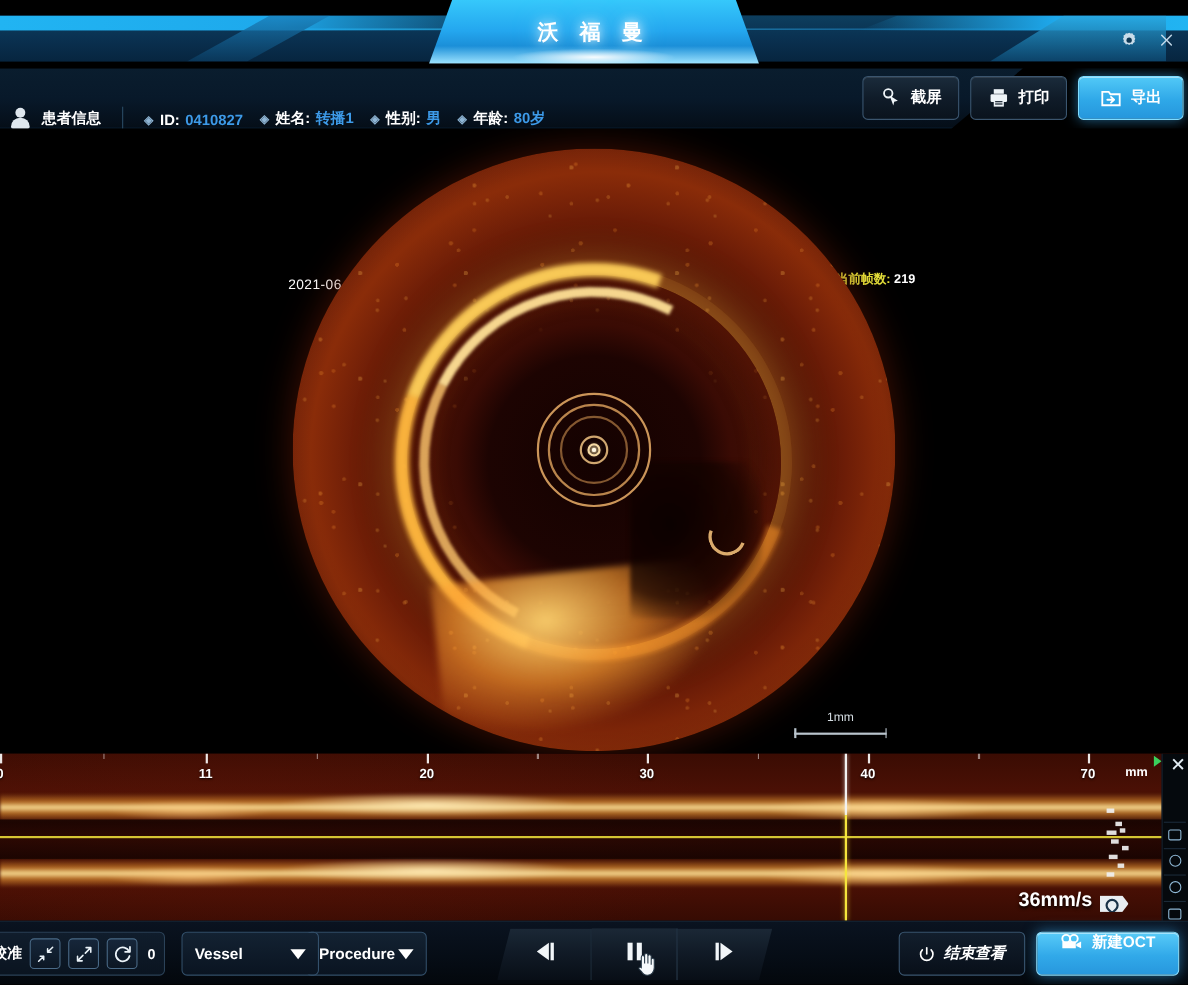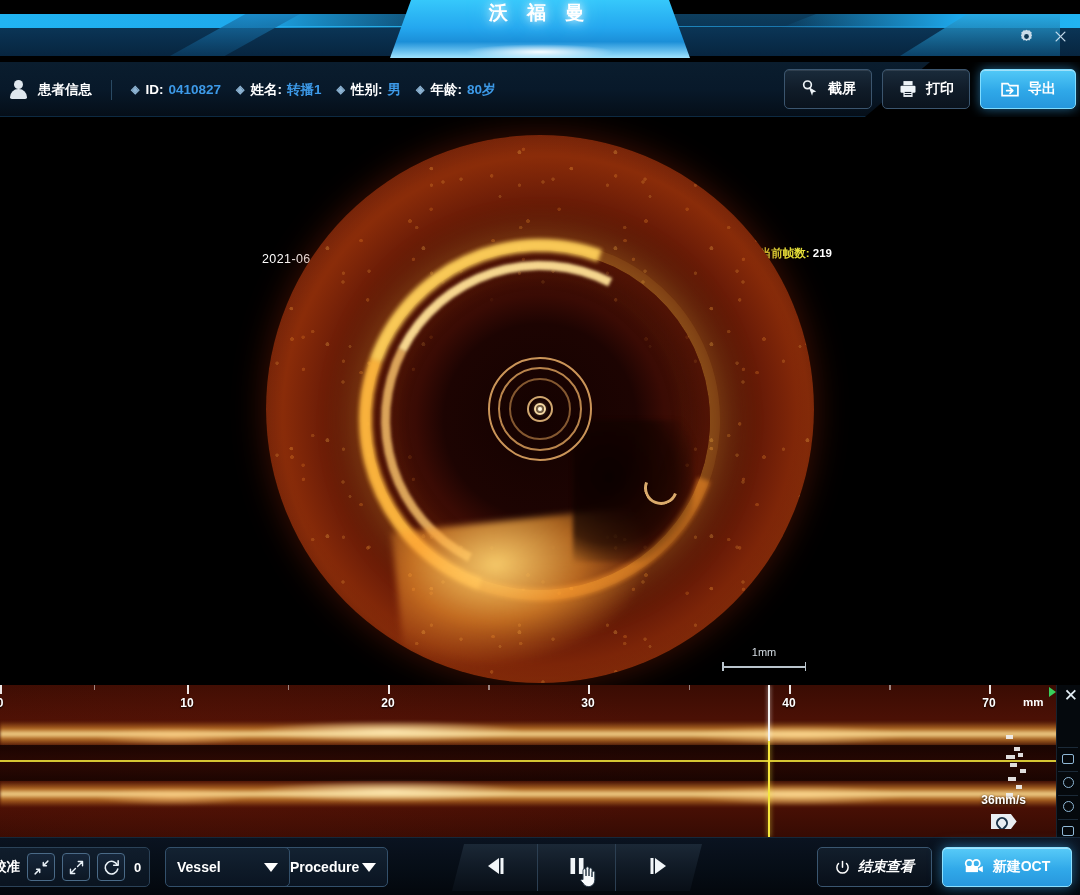--- a/index.html
+++ b/index.html
@@ -45,21 +45,21 @@
     position:absolute; right:20px; top:14px; width:160px; height:42px;
     background:linear-gradient(180deg,#2aa8e0,#0d4a73);
     clip-path: polygon(42% 0, 100% 0, 100% 100%, 0% 100%);
     opacity:.8;
   }
   .tb-center {
     position: absolute; left: 50%; top: 0; transform: translateX(-50%);
     width: 300px; height: 58px;
     background: linear-gradient(180deg,#36c8fb 0%, #24a7ef 48%, #1b8fd8 72%, #9fe4ff 100%);
     clip-path: polygon(7% 0, 93% 0, 100% 100%, 0% 100%);
-    display: flex; align-items: flex-start; justify-content: center;
+    display: flex; align-items: center; justify-content: center;
     box-shadow: 0 0 26px rgba(60,190,255,.6);
   }
   .tb-title {
     color: #fff; font-size: 19px; font-weight: bold; letter-spacing: 7px;
     text-shadow: 0 0 10px rgba(255,255,255,.95), 0 0 22px rgba(120,225,255,.9);
   }
   .tb-center-shine{
     position:absolute; left:50%; bottom:-2px; transform:translateX(-50%);
     width:150px; height:16px; border-radius:50%;
     background: radial-gradient(ellipse at center, rgba(255,255,255,.95), rgba(255,255,255,0) 70%);
@@ -76,21 +76,21 @@
     background: #000; overflow: hidden;
   }
   .pb-plate {
     position: absolute; left: 0; top: 0; width: 930px; height: 55px;
     background: linear-gradient(180deg,#0a1d2e 0%, #08192a 50%, #050e18 100%);
     clip-path: polygon(0 0, 100% 0, 93% 100%, 0% 100%);
     border-bottom: 1px solid #0d2a42;
   }
   .pb-inner {
     position: absolute; left: 10px; top: 0; height: 55px;
-    display: flex; align-items: center; gap: 9px;
+    display: flex; align-items: flex-end; gap: 9px;
     color: #fff; font-size: 13.5px; font-weight: bold; white-space: nowrap;
   }
   .pb-usericon { width: 17px; height: 19px; position: relative; margin-right: 2px; }
   .pb-usericon i { position: absolute; background: #dfe7ee; display: block; }
   .pb-usericon i.h { width: 9px; height: 9px; border-radius: 50%; left: 4px; top: 0; }
   .pb-usericon i.b { width: 17px; height: 10px; left: 0; top: 9px;
     border-radius: 9px 9px 2px 2px; }
   .pb-sep { width: 1px; height: 20px; background: #2a4a63; margin: 0 10px; }
   .pb-dia { color: #8fb6d6; font-size: 11px; margin-right: 1px; }
   .pb-lbl { color: #ffffff; }
@@ -286,22 +286,22 @@
     position: absolute; top: 0; width: 2px; height: 56px;
     background: #f2f2f2; box-shadow: 0 0 4px rgba(255,255,255,.7);
   }
   .lv-cursor-bot {
     position: absolute; top: 56px; width: 2px; height: 96px;
     background: #f5e63c; box-shadow: 0 0 5px rgba(245,230,60,.8);
   }
   .lv-hline { position: absolute; left: 0; width: 100%; height: 1.5px; background: rgba(245,230,60,.85); }
   .speed {
     position: absolute; right: 54px; bottom: 8px;
-    display: flex; align-items: center; gap: 7px;
-    color: #fff; font-size: 12px; font-weight: bold; text-shadow: 0 1px 3px #000; flex-direction: column;
+    display: flex; align-items: flex-end; gap: 7px;
+    color: #fff; font-size: 18px; font-weight: bold; text-shadow: 0 1px 3px #000;
   }
   .pullback-ic {
     width: 26px; height: 15px; position: relative;
     background: #e9eef2; clip-path: polygon(0 0, 78% 0, 100% 50%, 78% 100%, 0 100%);
   }
   .pullback-ic:after {
     content: ""; position: absolute; left: 5px; top: 3px; width: 8px; height: 8px;
     border: 2px solid #1a3247; border-radius: 50% 50% 50% 0; transform: rotate(-45deg);
   }
   .lv-marks { position: absolute; right: 42px; top: 44px; width: 34px; height: 80px; }
@@ -375,21 +375,21 @@
 
   .endbtn {
     position: absolute; right: 148px; top: 9px; height: 40px; padding: 0 17px;
     display: flex; align-items: center; gap: 8px; cursor: pointer;
     background: linear-gradient(180deg,#121e2c,#080f19);
     border: 1px solid #3a5670; border-radius: 5px;
     color: #fff; font-size: 14px; font-weight: bold; font-style: italic;
   }
   .newbtn {
     position: absolute; right: 8px; top: 9px; height: 40px; width: 130px;
-    display: flex; align-items: center; justify-content: center; gap: 8px; cursor: pointer;
+    display: flex; align-items: flex-start; justify-content: center; gap: 8px; cursor: pointer;
     background: linear-gradient(180deg,#58cbf8 0%, #31a9e9 55%, #2797dd 100%);
     border: 1px solid #8ce0ff; border-radius: 5px;
     color: #fff; font-size: 14px; font-weight: bold;
     box-shadow: 0 0 13px rgba(60,180,255,.55), inset 0 1px 0 rgba(255,255,255,.45);
   }
   .power-ic { width: 15px; height: 15px; position: relative; }
 </style>
 </head>
 <body>
 
@@ -539,21 +539,21 @@
       </div>
     <div class="lv-dark-core"></div>
     <div class="lv-band bot">
         <span class="wav"></span>
       </div>
 
     <div class="lv-ruler">
         <span class="tick" style="left: 0px;"></span>
         <span class="ticklab" style="left: 0px;">0</span>
         <span class="tick" style="left: 187px;"></span>
-        <span class="ticklab" style="left: 187px;">10</span>
+        <span class="ticklab" style="left: 187px;">11</span>
         <span class="tick" style="left: 388px;"></span>
         <span class="ticklab" style="left: 388px;">20</span>
         <span class="tick" style="left: 588px;"></span>
         <span class="ticklab" style="left: 588px;">30</span>
         <span class="tick" style="left: 789px;"></span>
         <span class="ticklab" style="left: 789px;">40</span>
         <span class="tick" style="left: 989px;"></span>
         <span class="ticklab" style="left: 989px;">70</span>
         <span class="tick minor" style="left: 93.5px;"></span>
         <span class="tick minor" style="left: 287.5px;"></span>

